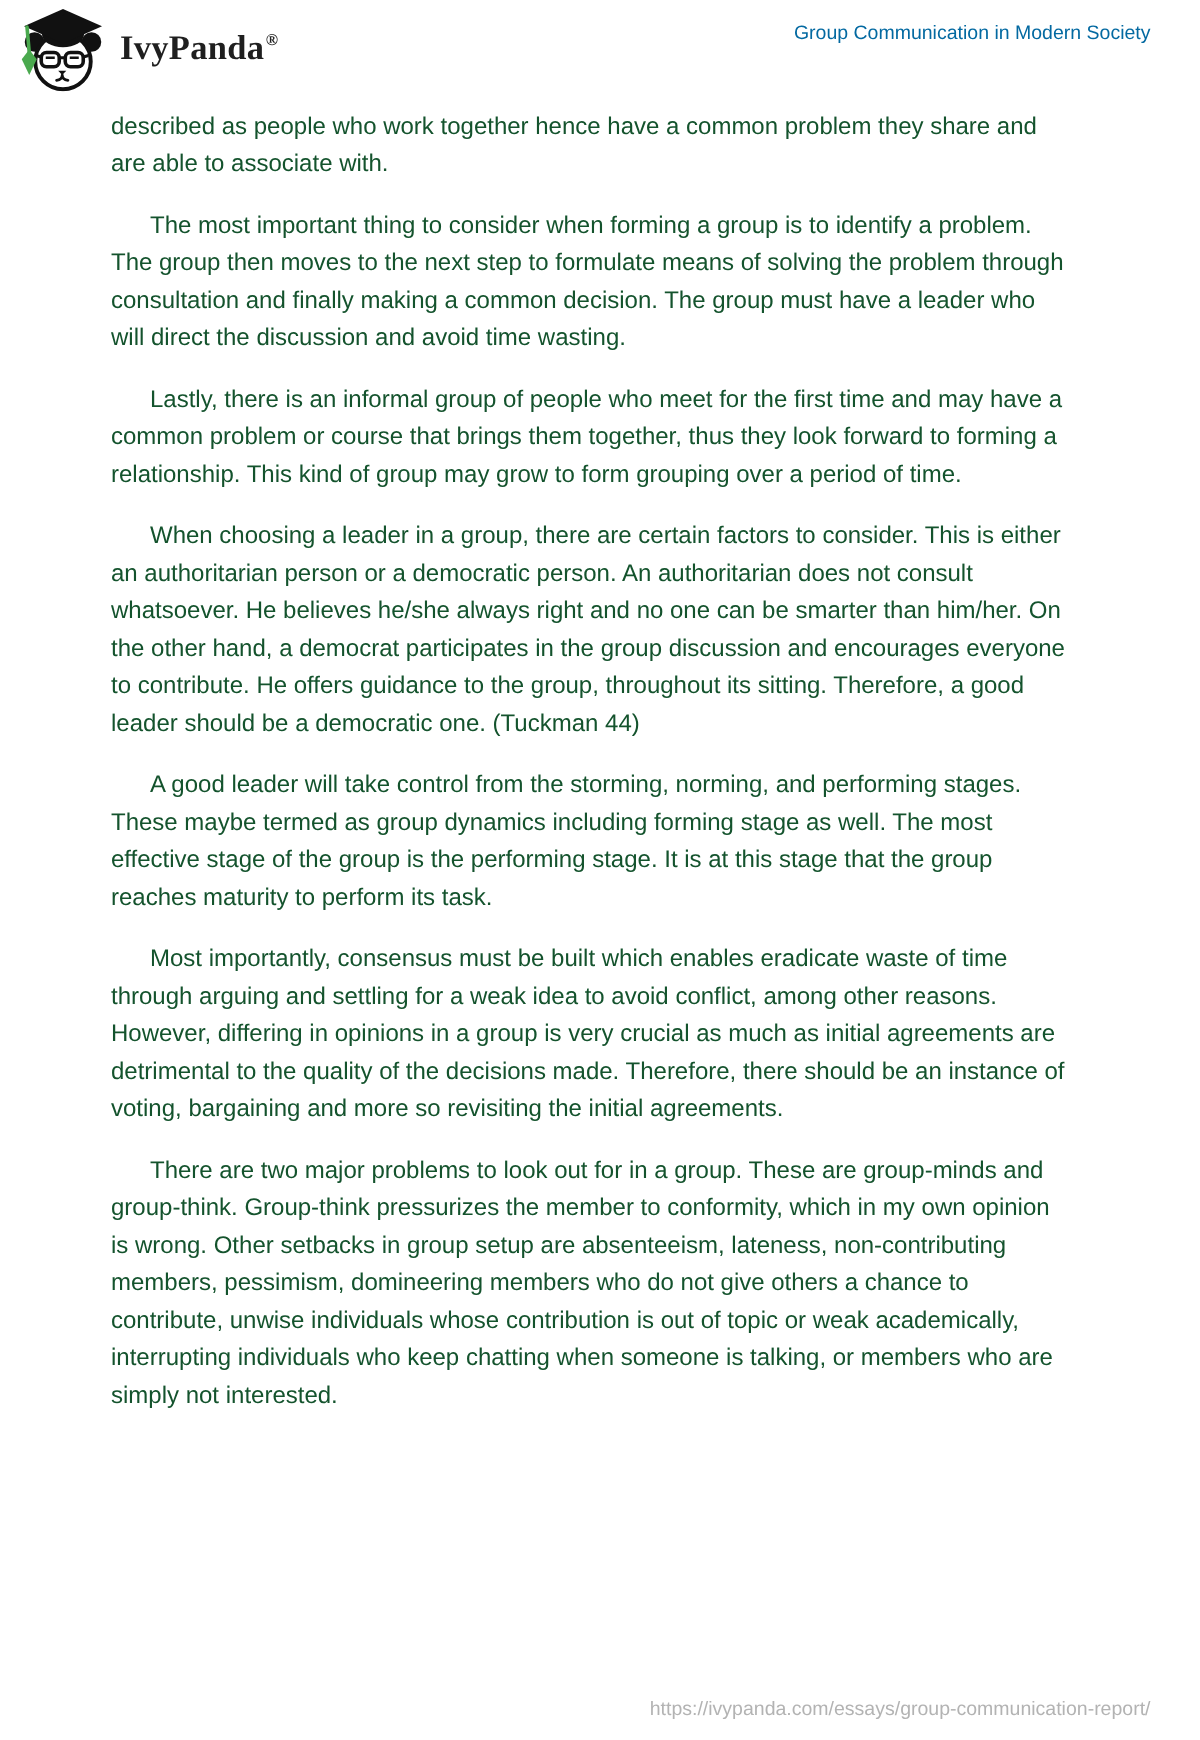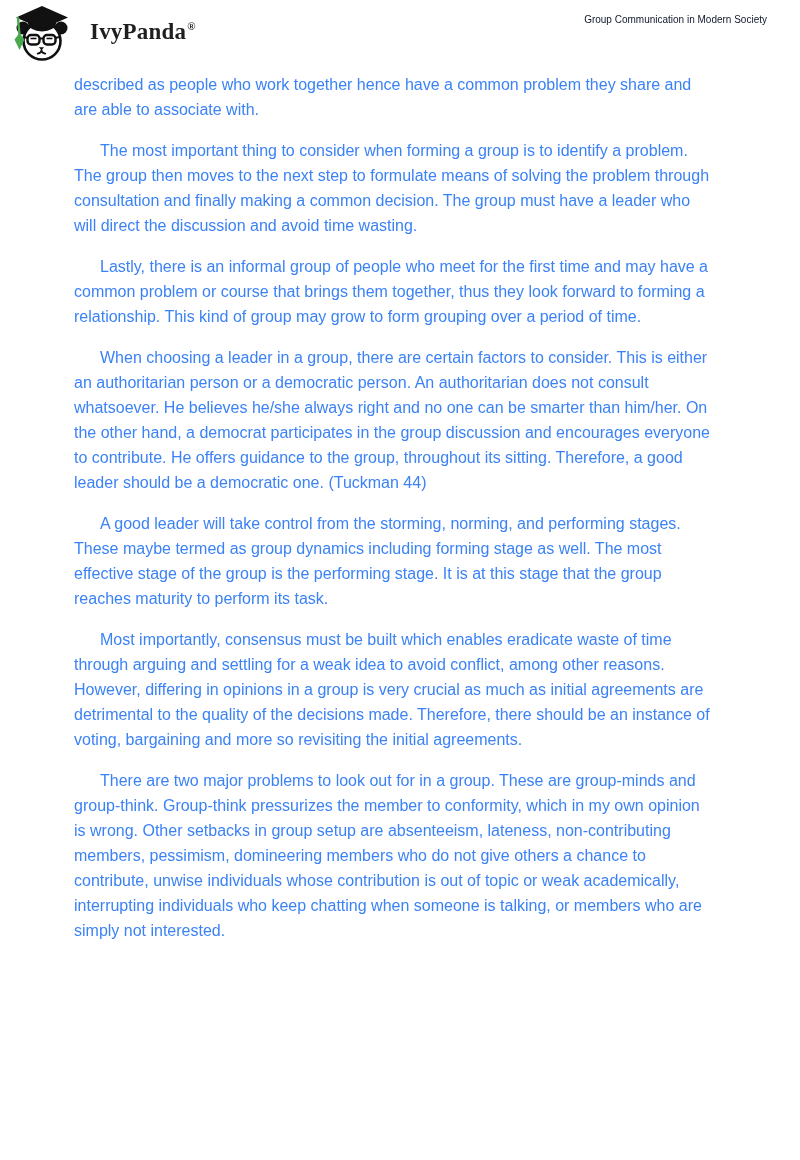--- a/index.html
+++ b/index.html
@@ -22,21 +22,21 @@
     top: 0; left: 0; right: 0;
     height: 68px;
   }
   .brand {
     position: absolute;
     left: 14px;
     top: 7px;
     height: 52px;
     display: flex;
     align-items: center;
-    gap: 22px;
+    gap: 12px;
   }
   .logo-icon {
     width: 54px;
     height: 56px;
     display: inline-block;
   }
   .brand-text {
     font-family: "Liberation Serif", serif;
     font-weight: bold;
     font-size: 23px;
@@ -47,37 +47,37 @@
   }
   .brand-text sup {
     font-size: 11px;
     vertical-align: 9px;
     margin-left: 1px;
   }
   .doc-title {
     position: absolute;
     top: 14px;
     right: 33px;
-    font-size: 10px;
-    color: #0f172a;
+    font-size: 13px;
+    color: #0369a1;
     text-align: center;
   }
 
   
   .essay {
     position: absolute;
     top: 72px;
     left: 74px;
     width: 652px;
   }
   .essay p {
     margin: 0 14px 16px 0;
     font-size: 16px;
     line-height: 25px;
-    color: #3b82f6;
+    color: #14532d;
     text-indent: 26px;
     text-align: left;
   }
   .essay p.no-indent {
     text-indent: 0;
   }
 
   
   .source-url {
     position: absolute;
@@ -131,14 +131,15 @@
   <main class="essay">
     <p class="no-indent">described as people who work together hence have a common problem they share and are able to associate with.</p>
     <p>The most important thing to consider when forming a group is to identify a problem. The group then moves to the next step to formulate means of solving the problem through consultation and finally making a common decision. The group must have a leader who will direct the discussion and avoid time wasting.</p>
     <p>Lastly, there is an informal group of people who meet for the first time and may have a common problem or course that brings them together, thus they look forward to forming a relationship. This kind of group may grow to form grouping over a period of time.</p>
     <p>When choosing a leader in a group, there are certain factors to consider. This is either an authoritarian person or a democratic person. An authoritarian does not consult whatsoever. He believes he/she always right and no one can be smarter than him/her. On the other hand, a democrat participates in the group discussion and encourages everyone to contribute. He offers guidance to the group, throughout its sitting. Therefore, a good leader should be a democratic one. (Tuckman 44)</p>
     <p>A good leader will take control from the storming, norming, and performing stages. These maybe termed as group dynamics including forming stage as well. The most effective stage of the group is the performing stage. It is at this stage that the group reaches maturity to perform its task.</p>
     <p>Most importantly, consensus must be built which enables eradicate waste of time through arguing and settling for a weak idea to avoid conflict, among other reasons. However, differing in opinions in a group is very crucial as much as initial agreements are detrimental to the quality of the decisions made. Therefore, there should be an instance of voting, bargaining and more so revisiting the initial agreements.</p>
     <p>There are two major problems to look out for in a group. These are group-minds and group-think. Group-think pressurizes the member to conformity, which in my own opinion is wrong. Other setbacks in group setup are absenteeism, lateness, non-contributing members, pessimism, domineering members who do not give others a chance to contribute, unwise individuals whose contribution is out of topic or weak academically, interrupting individuals who keep chatting when someone is talking, or members who are simply not interested.</p>
   </main>
 
+  <a class="source-url">https://ivypanda.com/essays/group-communication-report/</a>
 
 </div>
 
 </body></html>

